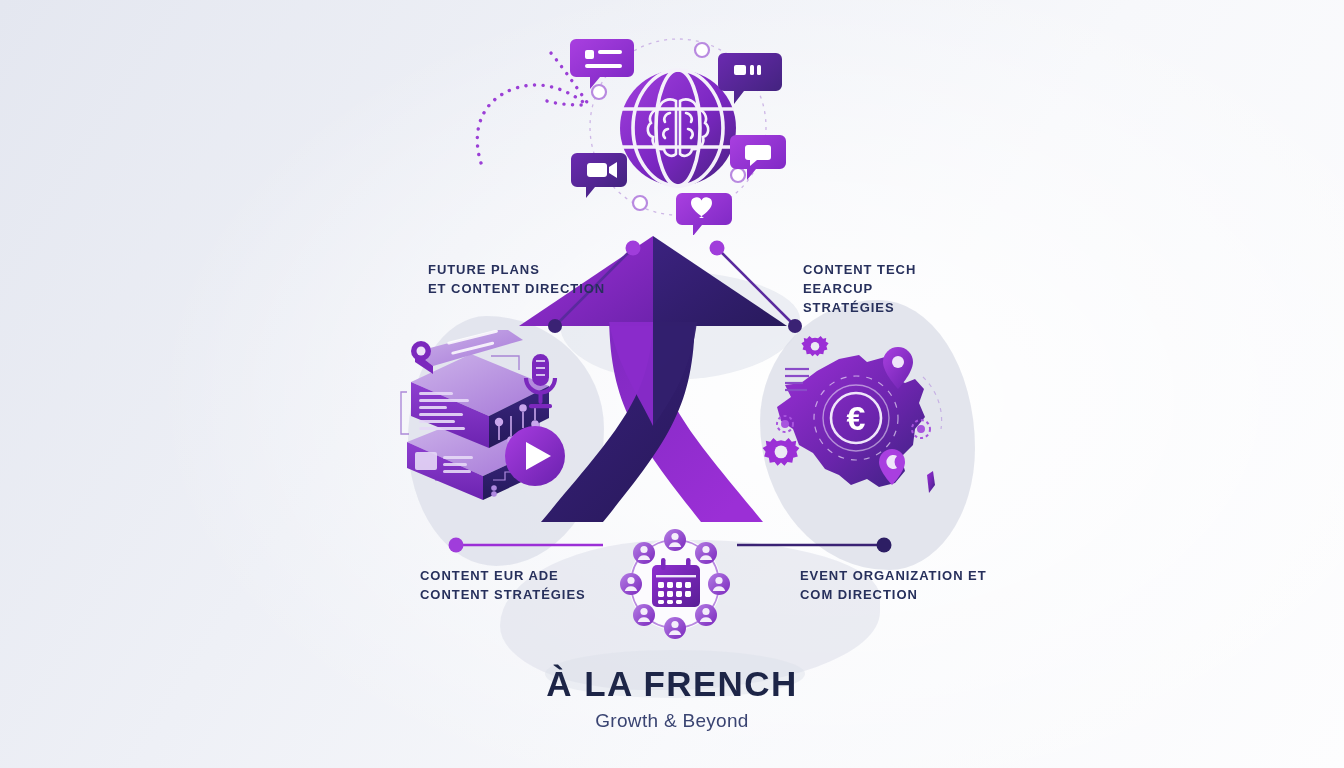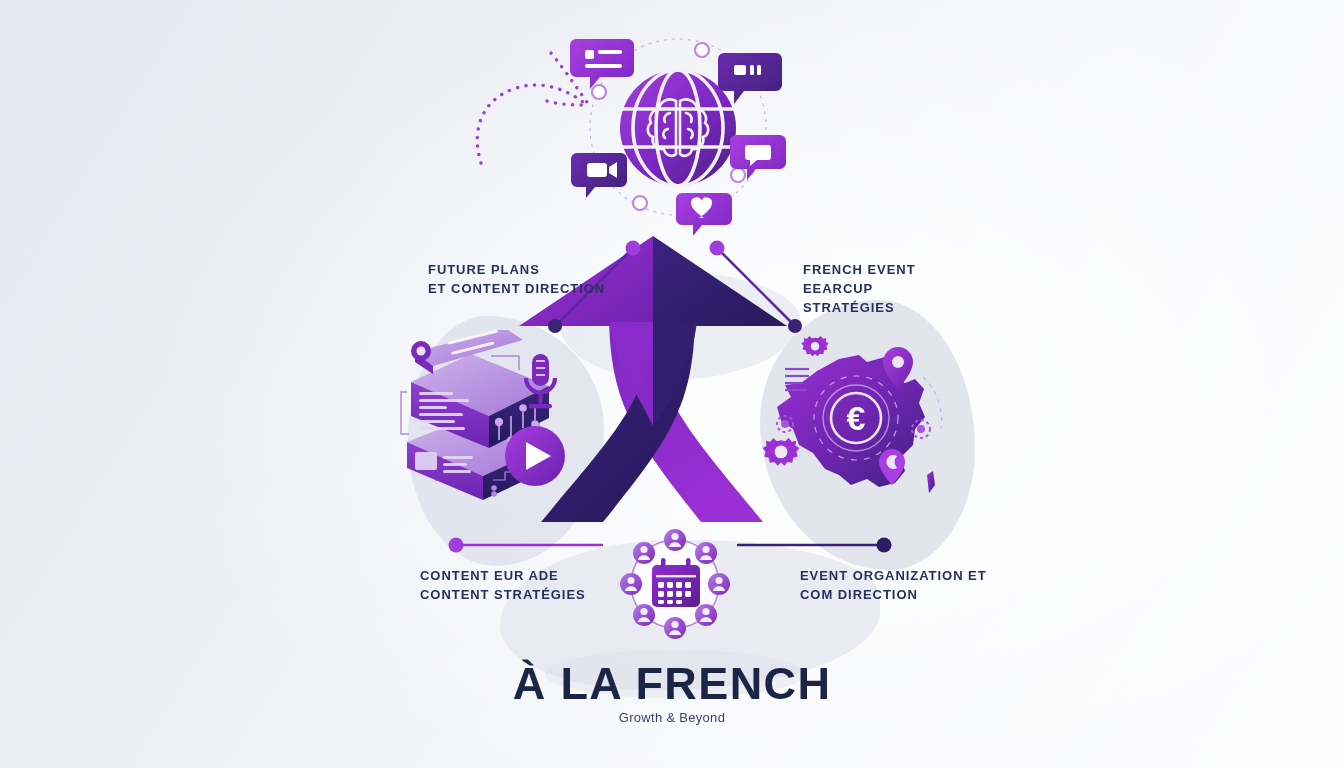--- a/index.html
+++ b/index.html
@@ -44,28 +44,28 @@
 
   
   .title-wrap {
     position: absolute;
     left: 0; right: 0;
     top: 664px;
     text-align: center;
   }
   .title-main {
     color: #1d2547;
-    font-size: 45px;
+    font-size: 35px;
     font-weight: 700;
     letter-spacing: 1.4px;
     line-height: 40px;
   }
   .title-sub {
     color: #3a4472;
-    font-size: 13px;
+    font-size: 19px;
     font-weight: 400;
     letter-spacing: .3px;
     margin-top: 6px;
   }
 
   
   .art { position: absolute; }
 
   .node-dot { pointer-events: none; }
 </style>
@@ -481,21 +481,21 @@
         <rect x="72" y="69" width="6" height="6" rx="1.4"></rect>
         <rect x="45" y="78" width="6" height="4" rx="1.4"></rect>
         <rect x="54" y="78" width="6" height="4" rx="1.4"></rect>
         <rect x="63" y="78" width="6" height="4" rx="1.4"></rect>
       </g>
     </g>
   </svg>
 
   <div class="label l-tl">FUTURE PLANS
 ET CONTENT DIRECTION</div>
-  <div class="label l-tr">FRENCH EVENT
+  <div class="label l-tr">CONTENT TECH
 EEARCUP
 STRATÉGIES</div>
   <div class="label l-bl">CONTENT EUR ADE
 CONTENT STRATÉGIES</div>
   <div class="label l-br">EVENT ORGANIZATION ET
 COM DIRECTION</div>
 
   <div class="title-wrap">
     <div class="title-main">À LA FRENCH</div>
     <div class="title-sub">Growth &amp; Beyond</div>

